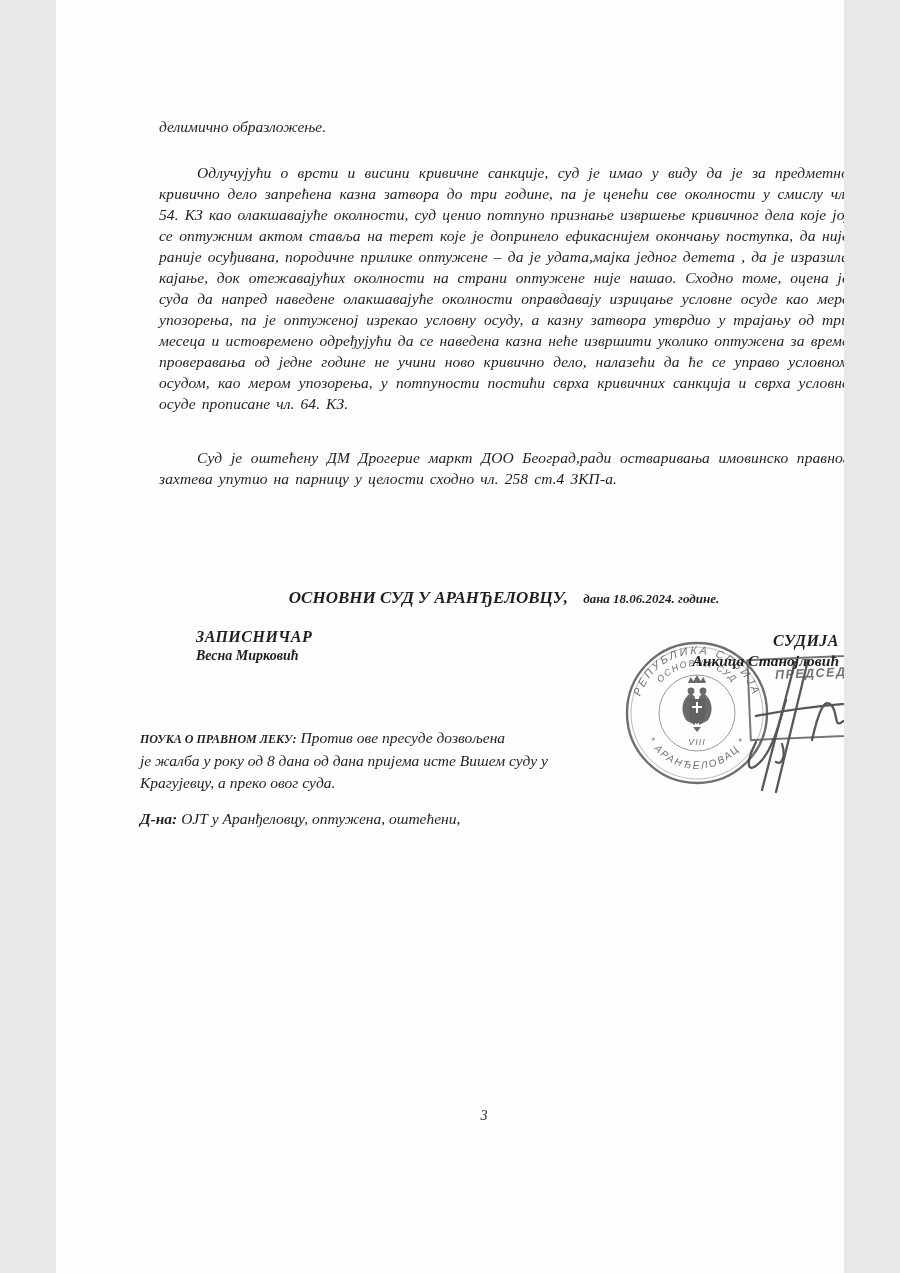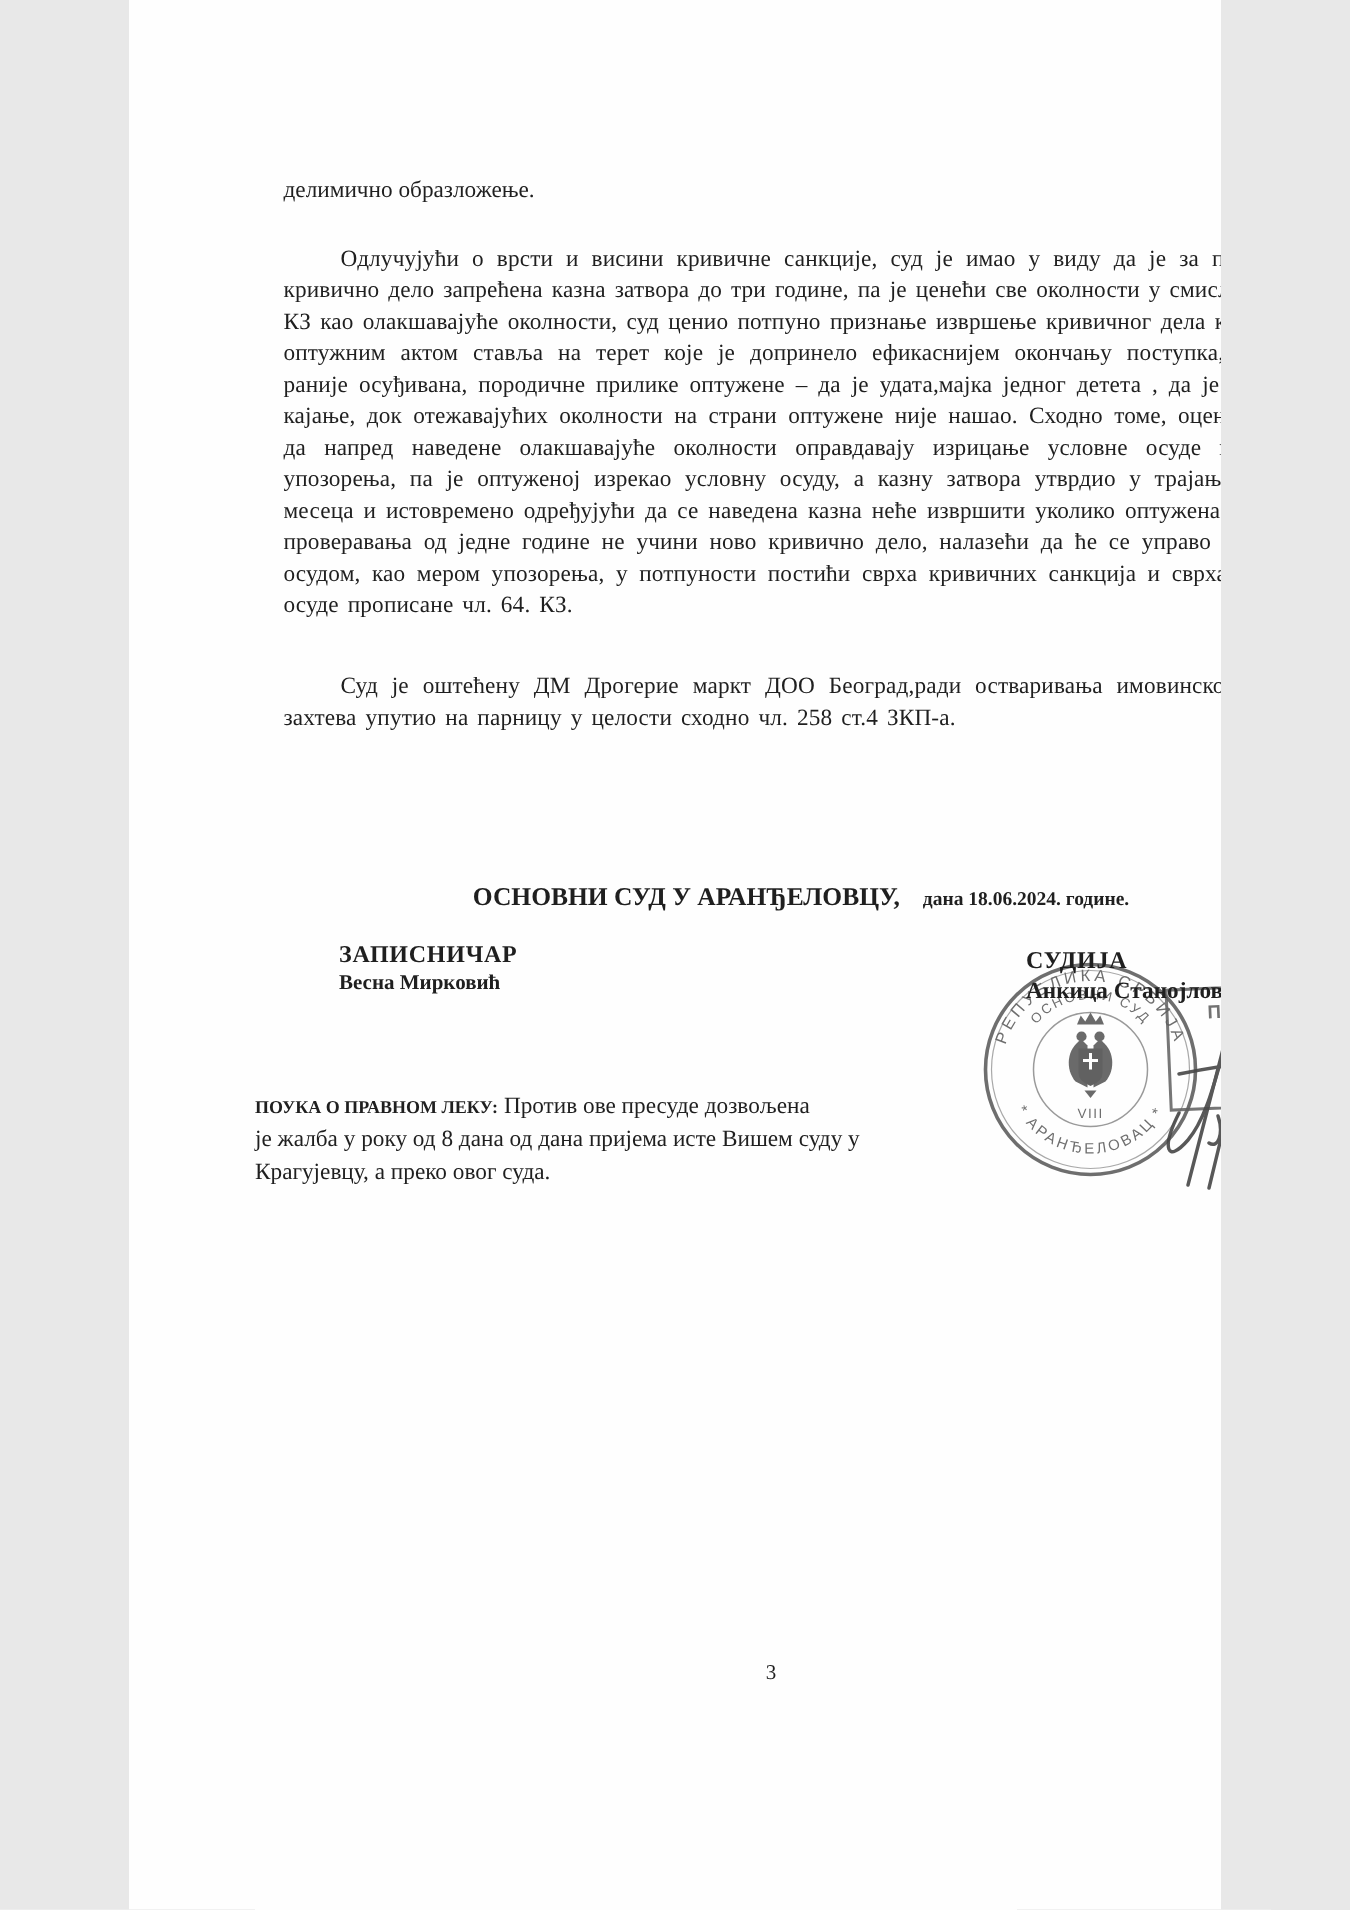--- a/index.html
+++ b/index.html
@@ -1,23 +1,24 @@
 <!DOCTYPE html>
 <html><head>
 <meta charset="utf-8">
 <style>
   html,body{margin:0;padding:0;background:#e8e8e8;}
   .page{
     position:relative;
-    width:728px;height:1273px;
+    width:788px;height:1273px;
     margin:0 auto;
     background:#fefefe;
     font-family:"Liberation Serif", serif;
     color:#1f1f1f;
     overflow:hidden;
+    font-style:italic;
   }
   .abs{position:absolute;}
   .body-par{
     left:103px;width:690px;
     font-size:15.5px;line-height:21px;
     text-align:justify;
     text-indent:38px;
     letter-spacing:.1px;
     word-spacing:2px;
     z-index:2;
@@ -25,21 +26,21 @@
   .intro{left:103px;top:118px;font-size:15.5px;z-index:2;}
   .court-line{
     left:103px;top:588px;width:690px;
     text-align:center;font-weight:bold;font-size:17px;
     z-index:2;white-space:nowrap;
   }
   .court-line .date-part{font-size:13px;margin-left:12px;}
   .sig-left{left:140px;top:628px;font-weight:bold;z-index:2;}
   .sig-left .role{font-size:16px;letter-spacing:.5px;}
   .sig-left .name{font-size:14px;margin-top:2px;}
-  .sig-right{left:598px;top:632px;width:185px;text-align:left;font-weight:bold;z-index:4;}
+  .sig-right{left:598px;top:632px;width:185px;text-align:right;font-weight:bold;z-index:4;}
   .sig-right .role{font-size:16px;letter-spacing:.5px;}
   .sig-right .name{font-size:15.5px;margin-top:2px;white-space:nowrap;}
   .remedy{
     left:84px;top:727px;width:505px;
     font-size:15.5px;line-height:22px;z-index:2;
   }
   .remedy .label{font-weight:bold;font-size:12px;}
   .preline{white-space:pre-line;}
   .delivery{left:84px;top:810px;font-size:15.5px;z-index:2;}
   .delivery .label{font-weight:bold;}
@@ -137,16 +138,19 @@
       <path d="M 726 744 C 730 756 726 766 720 762"></path>
     </g>
   </svg>
 
   <div class="abs remedy">
     <span class="label">ПОУКА О ПРАВНОМ ЛЕКУ:</span><span class="preline"> Против ове пресуде дозвољена
 је жалба у року од 8 дана од дана пријема исте Вишем суду у
  Крагујевцу, а преко овог суда.</span>
   </div>
 
+  <div class="abs delivery">
+    <span class="label">Д-на:</span><span> ОЈТ у Аранђеловцу, оптужена, оштећени,</span>
+  </div>
 
   <div class="abs page-num">3</div>
 
 </div>
 
 </body></html>

